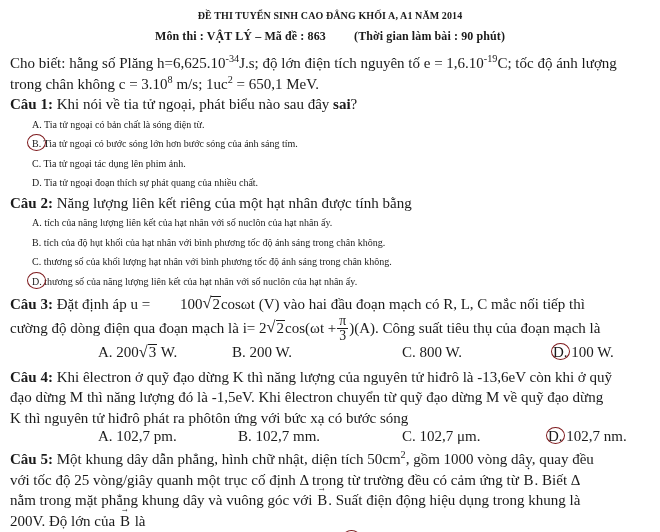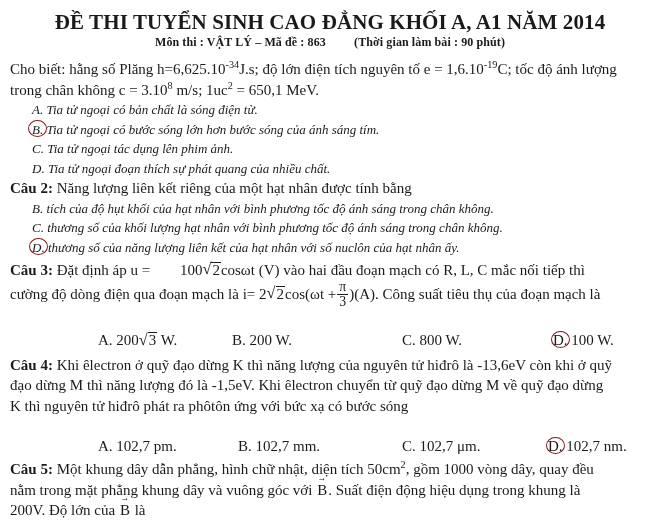--- a/index.html
+++ b/index.html
@@ -23,22 +23,22 @@
     padding: 0 10px;
   }
 
   
   .hdr {
     text-align: center;
     font-weight: bold;
     letter-spacing: 0.1px;
   }
   .hdr-title {
-    font-size: 21px;
-    padding-top: 12px;
+    font-size: 10px;
+    padding-top: 6px;
     line-height: 20px;
   }
   .hdr-sub {
     font-size: 12px;
     line-height: 21px;
   }
   .hdr-sub .gap { display: inline-block; width: 22px; }
 
   
   .block {
@@ -50,34 +50,32 @@
   .given { margin-top: 6px; }
 
   .qline {
     font-size: 15px;
     line-height: 20.5px;
   }
   .qnum { font-weight: bold; }
 
   .opts { margin-top: 0px; }
   .opt {
-    font-size: 13px;
+    font-size: 10px;
     line-height: 19.5px;
     padding-left: 22px;
     position: relative;
     white-space: nowrap;
-    font-style: italic;
   }
 
   
   .optrow {
     position: relative;
     height: 21px;
     font-size: 15px;
-    margin-top: 22px;
   }
   .optrow > span {
     position: absolute;
     top: 0;
     white-space: nowrap;
   }
 
   
   .circ {
     position: relative;
@@ -184,20 +182,23 @@
       <span>(Thời gian làm bài : 90 phút)</span>
     </div>
   </div>
 
   <div class="block given">
     <span>Cho biết: hằng số Plăng h=6,625.10</span><sup>-34</sup><span>J.s; độ lớn điện tích nguyên tố e = 1,6.10</span><sup>-19</sup><span>C; tốc độ ánh lượng</span>
     <br>
     <span>trong chân không c = 3.10</span><sup>8</sup><span> m/s; 1uc</span><sup>2</sup><span> = 650,1 MeV.</span>
   </div>
 
+  <div class="qline">
+    <span class="qnum">Câu 1:</span><span> Khi nói về tia tử ngoại, phát biểu nào sau đây </span><b>sai</b><span>?</span>
+  </div>
   <div class="opts">
     <div class="opt">
       <span>A.</span>
       <span>Tia tử ngoại có bản chất là sóng điện từ.</span>
     </div>
     <div class="opt">
       <span class="circ">B.</span>
       <span>Tia tử ngoại có bước sóng lớn hơn bước sóng của ánh sáng tím.</span>
     </div>
     <div class="opt">
@@ -207,20 +208,24 @@
     <div class="opt">
       <span>D.</span>
       <span>Tia tử ngoại đoạn thích sự phát quang của nhiều chất.</span>
     </div>
   </div>
 
   <div class="qline">
     <span class="qnum">Câu 2:</span><span> Năng lượng liên kết riêng của một hạt nhân được tính bằng</span>
   </div>
   <div class="opts">
+    <div class="opt">
+      <span>A.</span>
+      <span>tích của năng lượng liên kết của hạt nhân với số nuclôn của hạt nhân ấy.</span>
+    </div>
     <div class="opt">
       <span>B.</span>
       <span>tích của độ hụt khối của hạt nhân với bình phương tốc độ ánh sáng trong chân không.</span>
     </div>
     <div class="opt">
       <span>C.</span>
       <span>thương số của khối lượng hạt nhân với bình phương tốc độ ánh sáng trong chân không.</span>
     </div>
     <div class="opt">
       <span class="circ">D.</span>
@@ -254,20 +259,23 @@
     <span style="left:88px"><span>A.</span> <span>102,7 pm.</span></span>
     <span style="left:228px"><span>B.</span> <span>102,7 mm.</span></span>
     <span style="left:392px"><span>C.</span> <span>102,7 μm.</span></span>
     <span style="left:538px"><span class="circ">D.</span> <span>102,7 nm.</span></span>
   </div>
 
   <div class="qline">
     <span class="qnum">Câu 5:</span><span> Một khung dây dẫn phẳng, hình chữ nhật, diện tích 50cm</span><sup>2</sup><span>, gồm 1000 vòng dây, quay đều</span>
   </div>
   <div class="qline">
+    <span>với tốc độ 25 vòng/giây quanh một trục cố định Δ trong từ trường đều có cảm ứng từ </span><span class="dotB">B</span><span>. Biết Δ</span>
+  </div>
+  <div class="qline">
     <span>nằm trong mặt phẳng khung dây và vuông góc với </span><span class="vecB">B</span><span>. Suất điện động hiệu dụng trong khung là</span>
   </div>
   <div class="qline">
     <span>200V. Độ lớn của </span><span class="vecB">B</span><span> là</span>
   </div>
   <div class="optrow">
     <span style="left:88px"><span>A.</span> <span>0,18 T.</span></span>
     <span style="left:222px"><span>B.</span> <span>0,72 T.</span></span>
     <span style="left:335px"><span class="circ">C.</span> <span>0,36 T.</span></span>
     <span style="left:498px"><span>D.</span> <span>0,51 T.</span></span>

